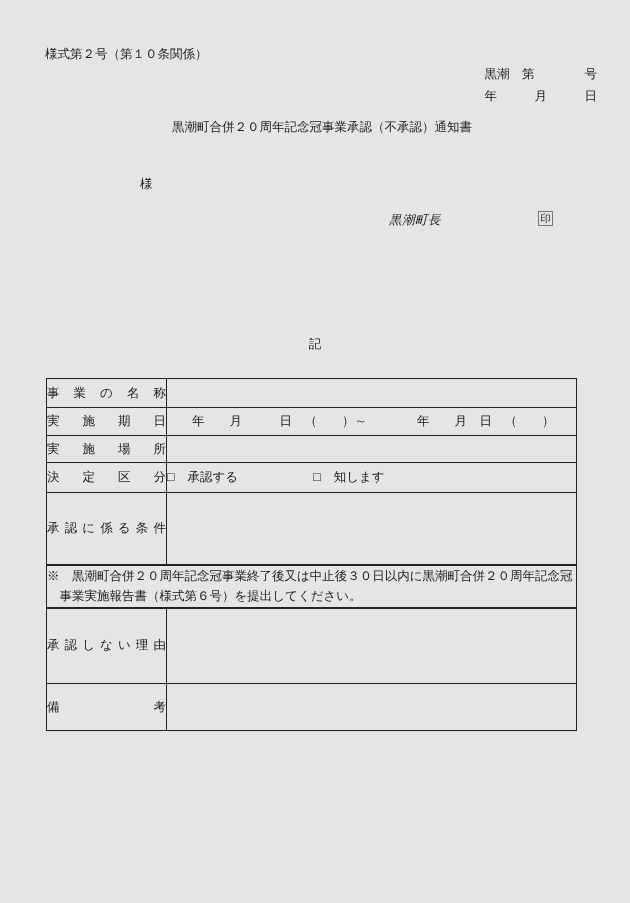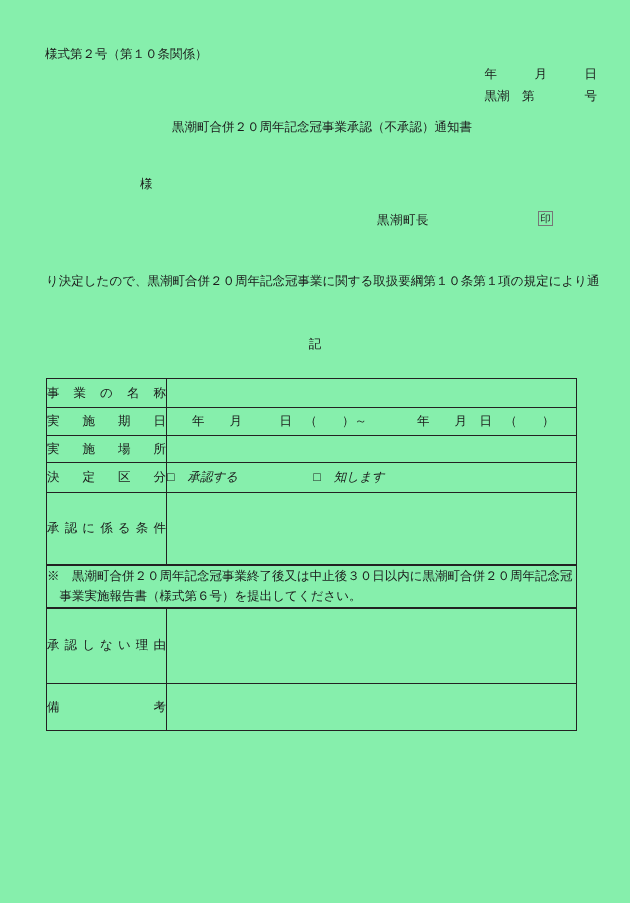--- a/index.html
+++ b/index.html
@@ -1,27 +1,27 @@
 <!DOCTYPE html>
 <html><head>
 <meta charset="utf-8">
 <style>
   html,body{margin:0;padding:0;background:#ffffff;}
   .page{
-    position:relative;width:630px;height:903px;background:#86efac;
+    position:relative;width:630px;height:903px;background:#e5e5e5;
     font-family:"Liberation Serif","DejaVu Serif",serif;
     color:#1b1b1b;font-size:12.5px;overflow:hidden;
   }
   .pre{white-space:pre;}
   .abs{position:absolute;}
   .form-label{left:45px;top:46px;letter-spacing:0px;}
   .doc-no{right:33px;top:63px;text-align:right;line-height:22px;}
   .title{left:0;top:119px;width:630px;text-align:center;letter-spacing:0px;padding-left:7px;}
   .addressee{left:140px;top:176px;}
-  .sender{left:377px;top:212px;letter-spacing:0.5px;}
+  .sender{left:389px;top:212px;letter-spacing:0.5px;font-style:italic;}
   .seal-box{
     left:538px;top:211px;width:15px;height:15px;border:1px solid #777;
     display:flex;align-items:center;justify-content:center;
     font-size:10.5px;color:#2b2b2b;box-sizing:border-box;
   }
   .body-text{left:46px;top:270px;width:556px;line-height:22px;}
   .ki{left:0;top:336px;width:630px;text-align:center;}
   table.form{
     position:absolute;left:46px;top:378px;width:531px;
     border-collapse:collapse;table-layout:fixed;
@@ -34,46 +34,45 @@
   [data-justify]{display:flex;justify-content:space-between;width:100%;}
   td.value-cell{padding-left:8px;}
   tr.r1 td{height:29px;} tr.r2 td{height:28px;} tr.r3 td{height:27px;}
   tr.r4 td{height:30px;} tr.r5 td{height:72px;} tr.r6 td{height:43px;}
   tr.r7 td{height:76px;} tr.r8 td{height:47px;}
   tr.r6 td{border-top-width:2px;border-bottom-width:2px;vertical-align:top;}
   td.note-cell{padding:3px 0 0 8px;line-height:20px;}
   td.decision-cell{padding-left:20px;}
   .cb{display:inline-block;margin-right:13px;}
   .cb.second{margin-left:75px;}
-  .cb-label{display:inline-block;font-style:italic;}
+  .cb-label{display:inline-block;}
 </style>
 </head>
 <body>
 
 <div class="page">
 
   <div class="abs form-label">様式第２号（第１０条関係）</div>
 
   <div class="abs doc-no">
+    <div class="pre">黒潮　第　　　　号</div>
     <div class="pre">年　　　月　　　日</div>
-    <div class="pre">黒潮　第　　　　号</div>
   </div>
 
   <div class="abs title">黒潮町合併２０周年記念冠事業承認（不承認）通知書</div>
 
   <div class="abs addressee">様</div>
 
   <div class="abs sender">黒潮町長</div>
 
   <div class="abs seal-box">
     <span>印</span>
   </div>
 
   <div class="abs body-text">
-    <div class="pre">り決定したので、黒潮町合併２０周年記念冠事業に関する取扱要綱第１０条第１項の規定により通</div>
   </div>
 
   <div class="abs ki">記</div>
 
   <table class="form">
     <colgroup>
         <col style="width:120px">
         <col>
       </colgroup>
     <tbody>

